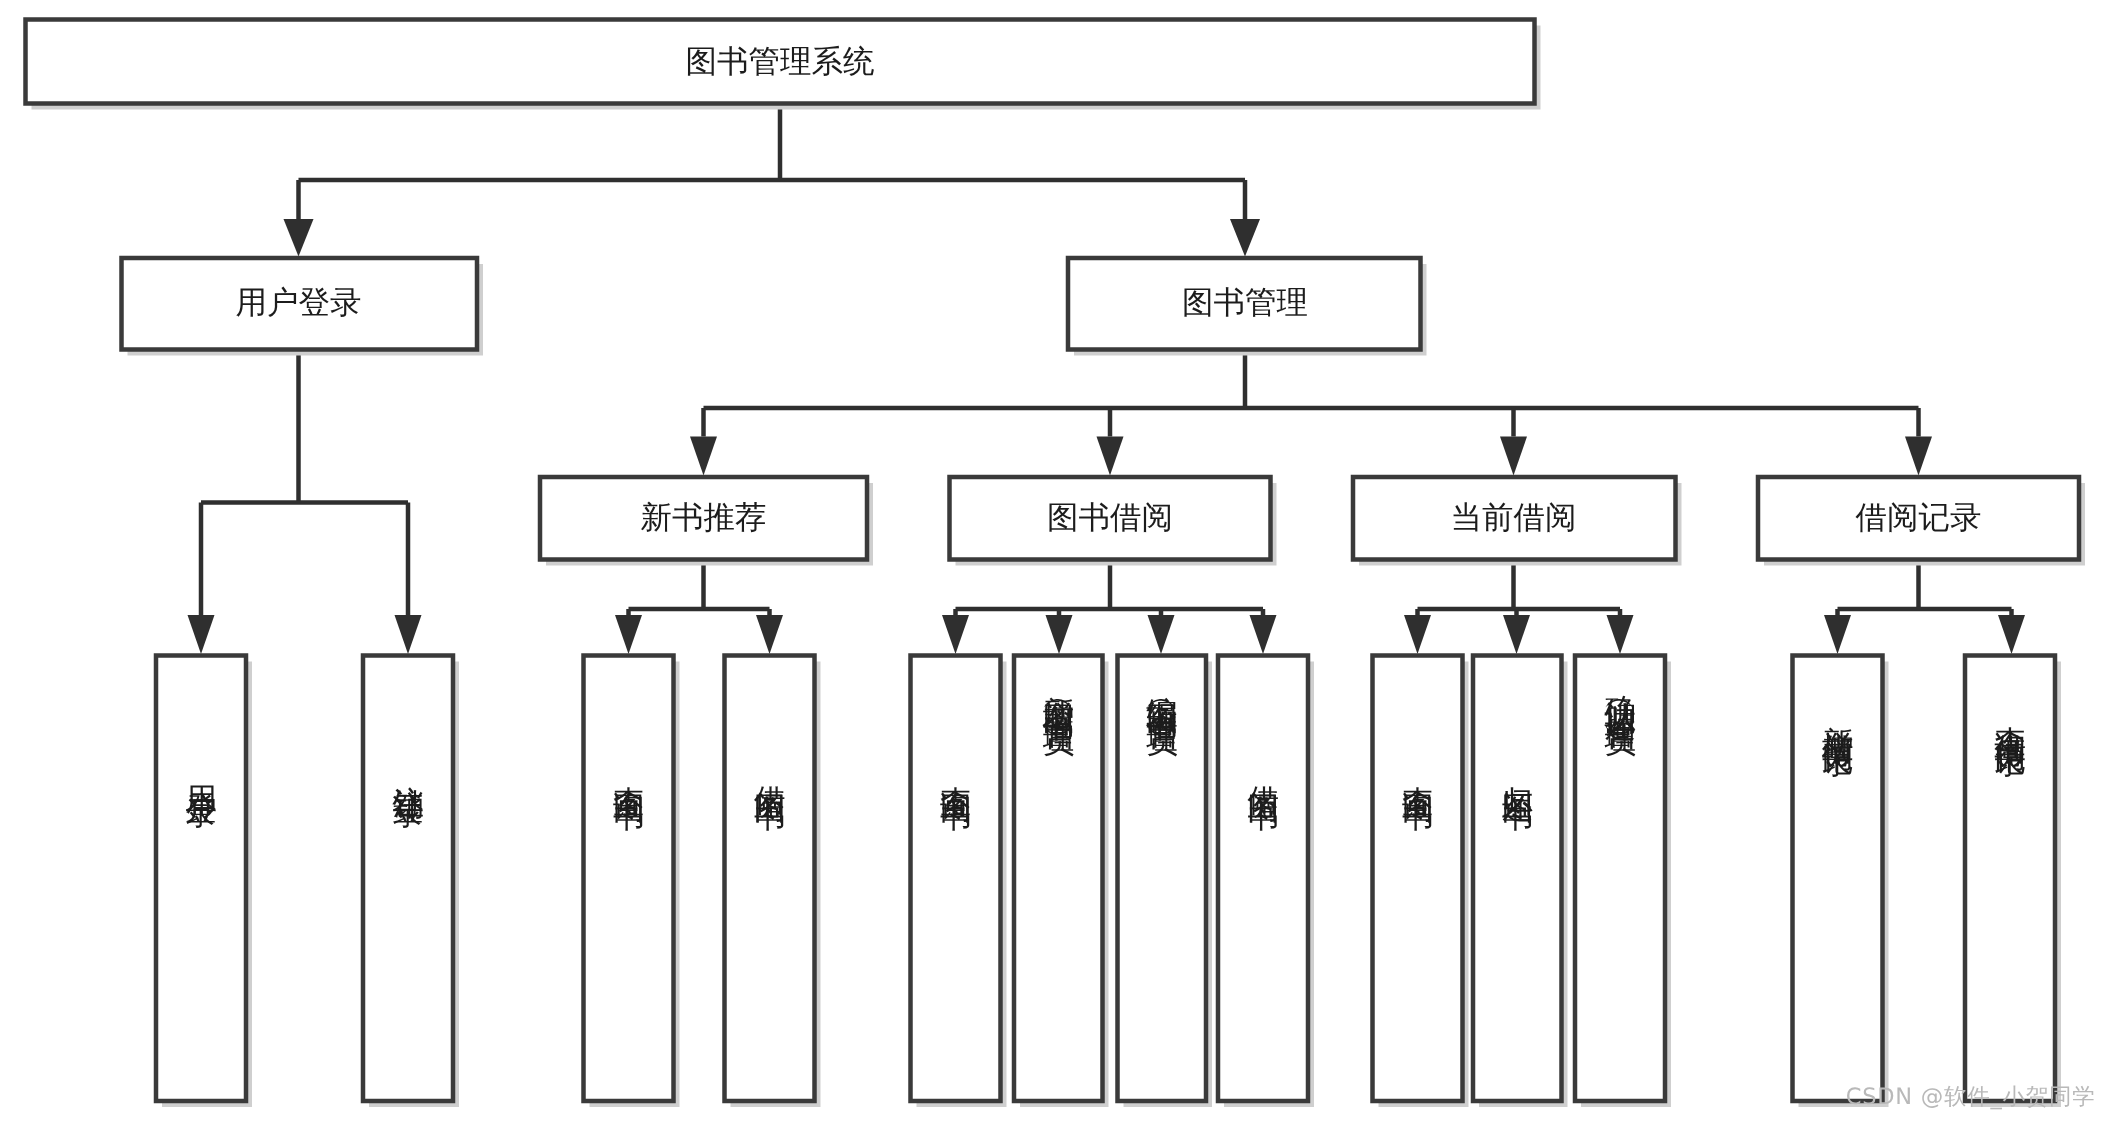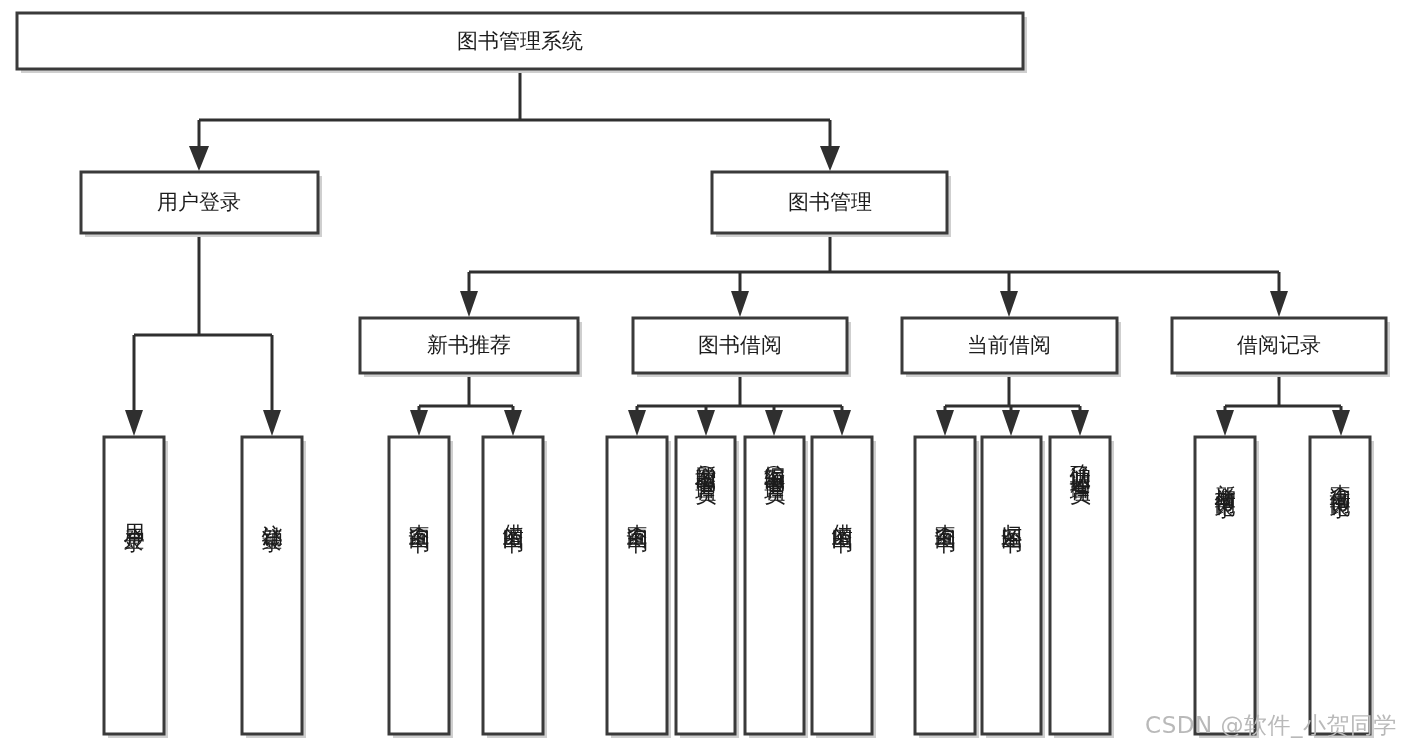--- a/index.html
+++ b/index.html
@@ -64,21 +64,21 @@
     line-height: 1.35;
     letter-spacing: 3px;
     color: #1c1c1c;
     white-space: nowrap;
   }
   .watermark {
     position: absolute;
     right: 8px;
     bottom: 6px;
     font-family: "DejaVu Sans", "Liberation Sans", sans-serif;
-    font-size: 23px;
+    font-size: 15px;
     color: #b9b9b9;
     white-space: nowrap;
     letter-spacing: 0.5px;
   }
 </style>
 </head>
 <body>
 
 <div id="diagram-root">
 

